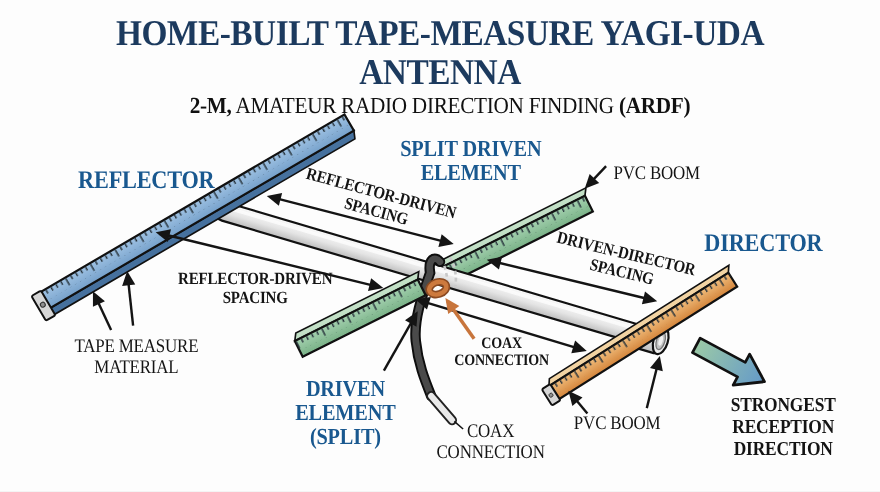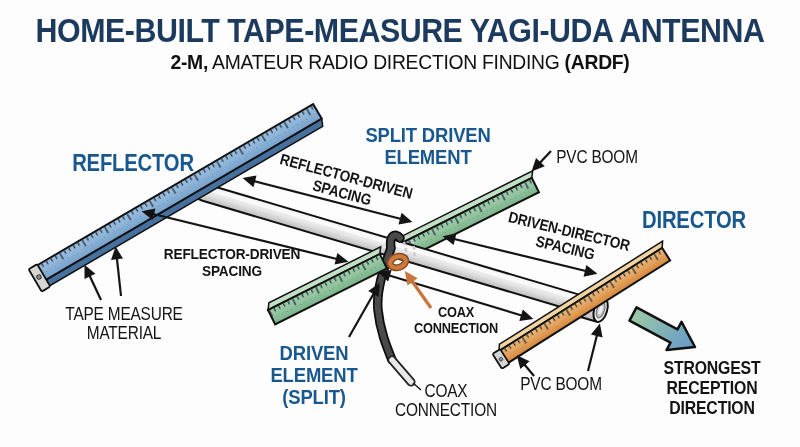--- a/index.html
+++ b/index.html
@@ -1,19 +1,19 @@
 <!DOCTYPE html>
 <html style="--title_navy: #1c3a5e; --label_blue: #19588f; --text_black: #141414; --tape_blue: #8ab2d8; --tape_green: #8ec29b; --tape_orange: #e3a25c; --boom_gray: #d9d9d9; --coax_orange: #c8753c; --reception_arrow_green: #9ccaa6; --reception_arrow_blue: #659ac8;"><head>
 <meta charset="utf-8">
 <style>
   html,body{margin:0;padding:0;background:#e8e8e8;}
   .canvas{
     position:relative;width:800px;height:447px;margin:0 auto;
     background:#fdfdfd;overflow:hidden;
-    font-family:Liberation Sans, sans-serif;
+    font-family:Liberation Serif, serif;
   }
   .canvas svg{position:absolute;left:0;top:0;}
   header{position:absolute;left:0;top:0;width:100%;text-align:center;}
   h1{
     margin:14px 0 0 0;font-size:33px;font-weight:bold;line-height:1.05;
     color:var(--title_navy,#1c3a5e);transform:scaleX(.92);letter-spacing:-.5px;
   }
   .subtitle{
     margin:1px 0 0 0;font-size:21px;color:#101010;transform:scaleX(.92);
     letter-spacing:-.3px;

